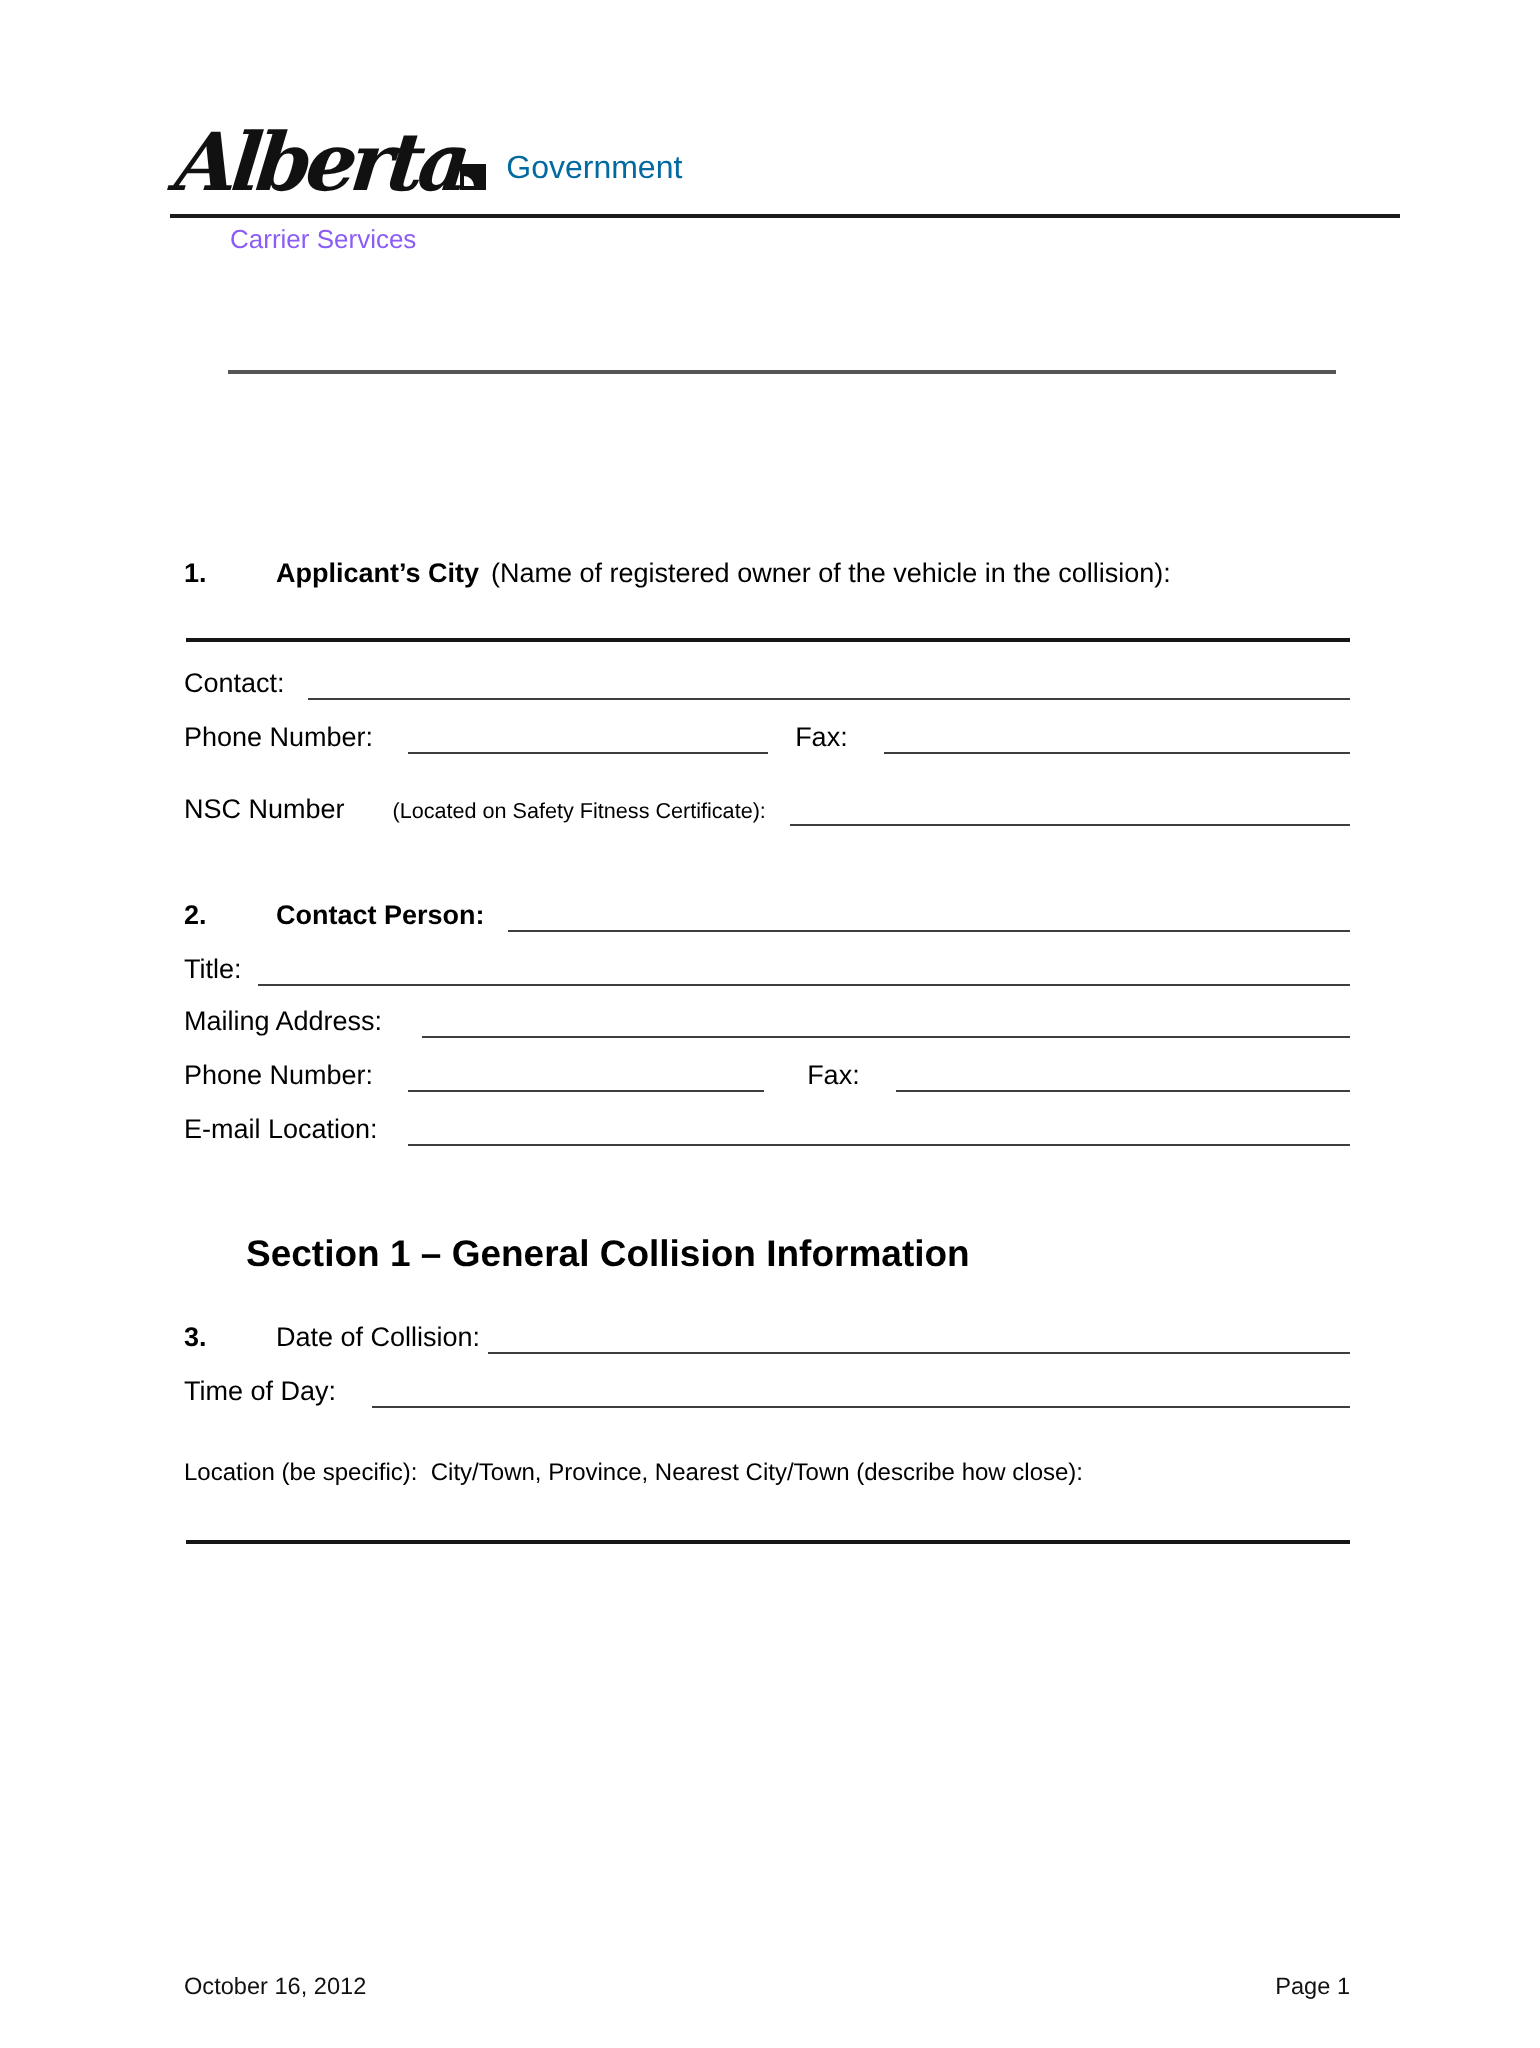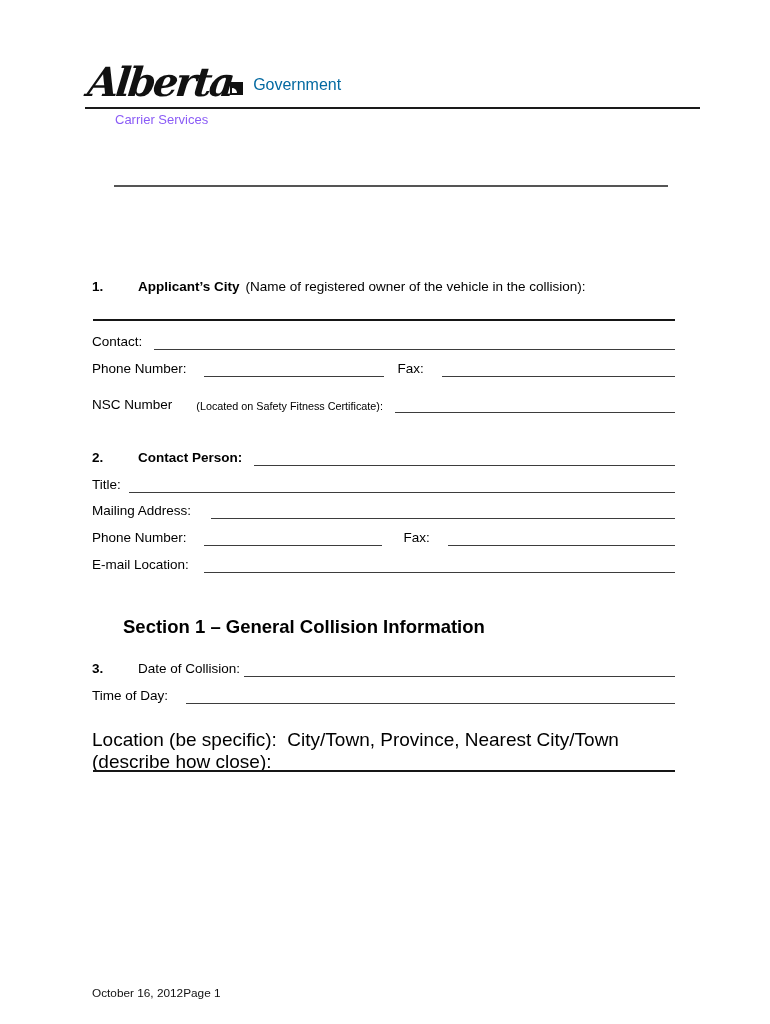--- a/index.html
+++ b/index.html
@@ -67,26 +67,26 @@
   .wline{border-bottom:1.5px solid #3d3d3d;height:2px;flex:none;}
   .full-rule{
     position:absolute;left:93px;width:582px;height:2px;background:#161616;
   }
   .sec-head{
     position:absolute;left:92px;top:616px;
     font-size:18.5px;font-weight:bold;margin-left:31px;
   }
   .loc-label{
     position:absolute;left:92px;right:95px;top:729px;
-    font-size:19px;white-space:pre-wrap;
+    font-size:12px;white-space:pre-wrap;
   }
   
   .footer{
     position:absolute;left:92px;right:95px;top:986px;
-    display:flex;justify-content:flex-start;
+    display:flex;justify-content:space-between;
     font-size:11.8px;color:#111;
   }
   .ml12{margin-left:12px;} .ml8{margin-left:8px;} .ml15{margin-left:15px;}
   .ml17{margin-left:17px;} .ml18{margin-left:18px;} .ml20{margin-left:20px;}
   .ml24{margin-left:24px;} .ml4{margin-left:4px;}
   .w180{width:180px;} .w178{width:178px;}
   .faxgap1{margin-left:14px;} .faxgap2{margin-left:22px;}
 </style>
 </head>
 <body>

